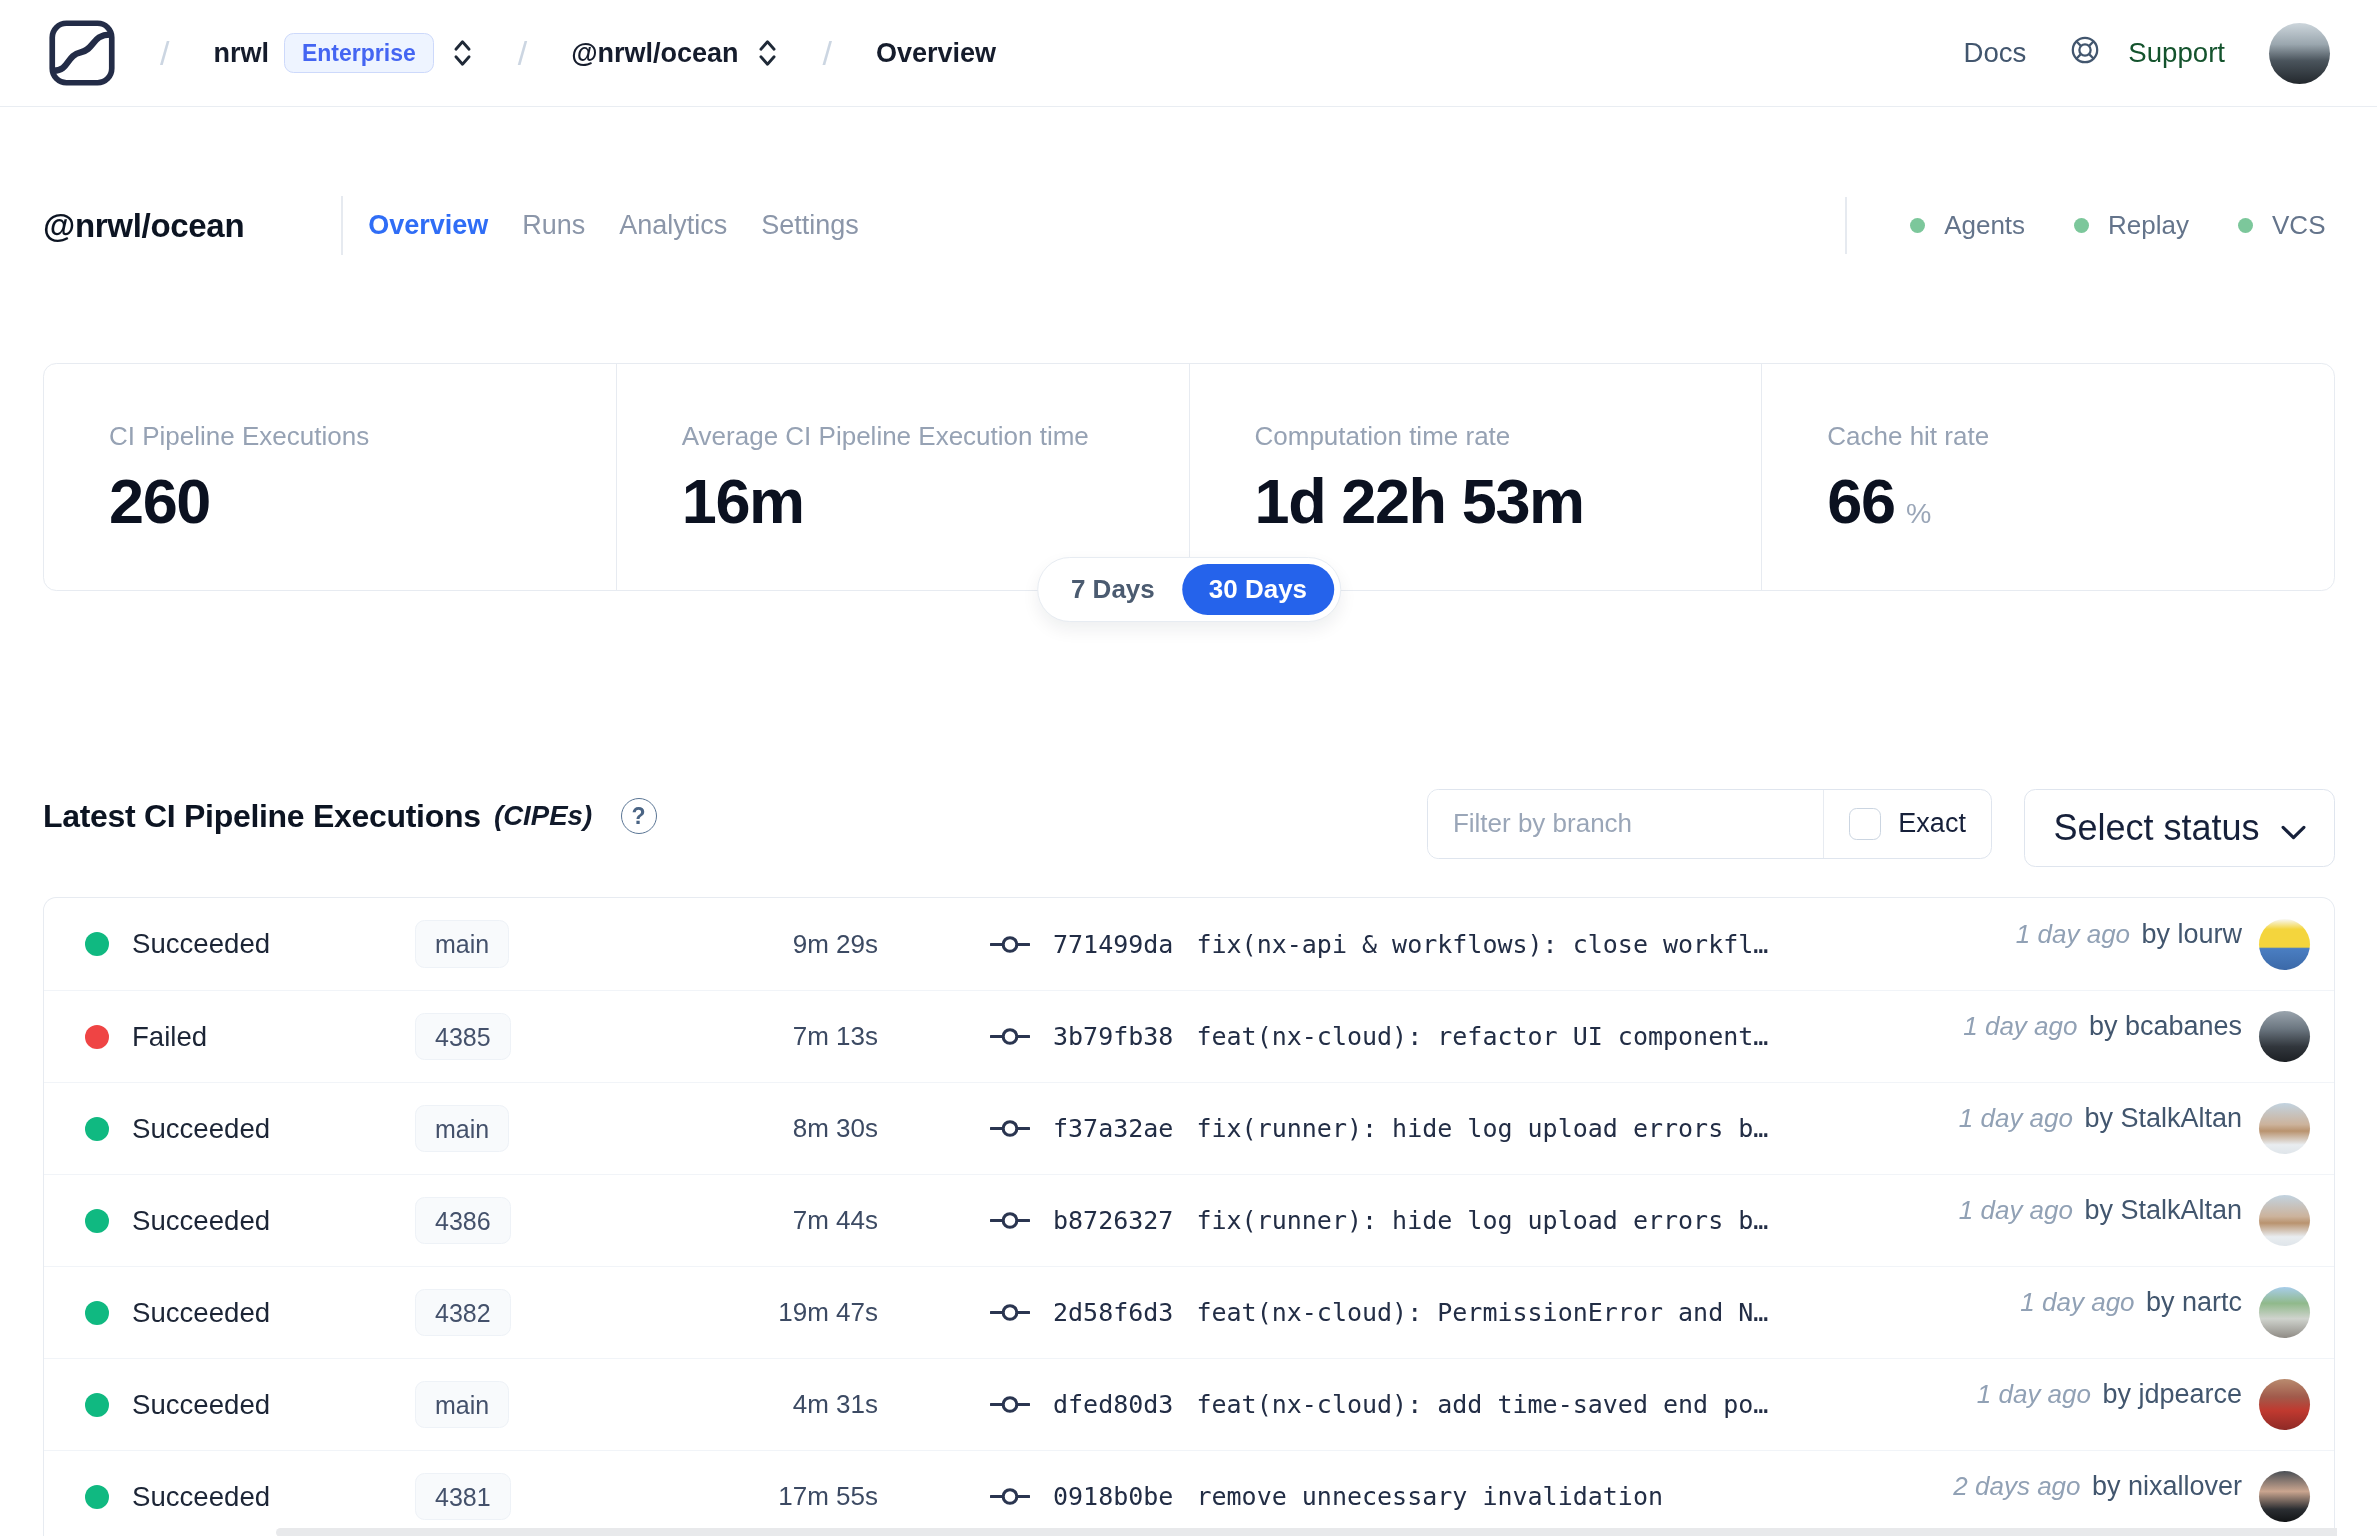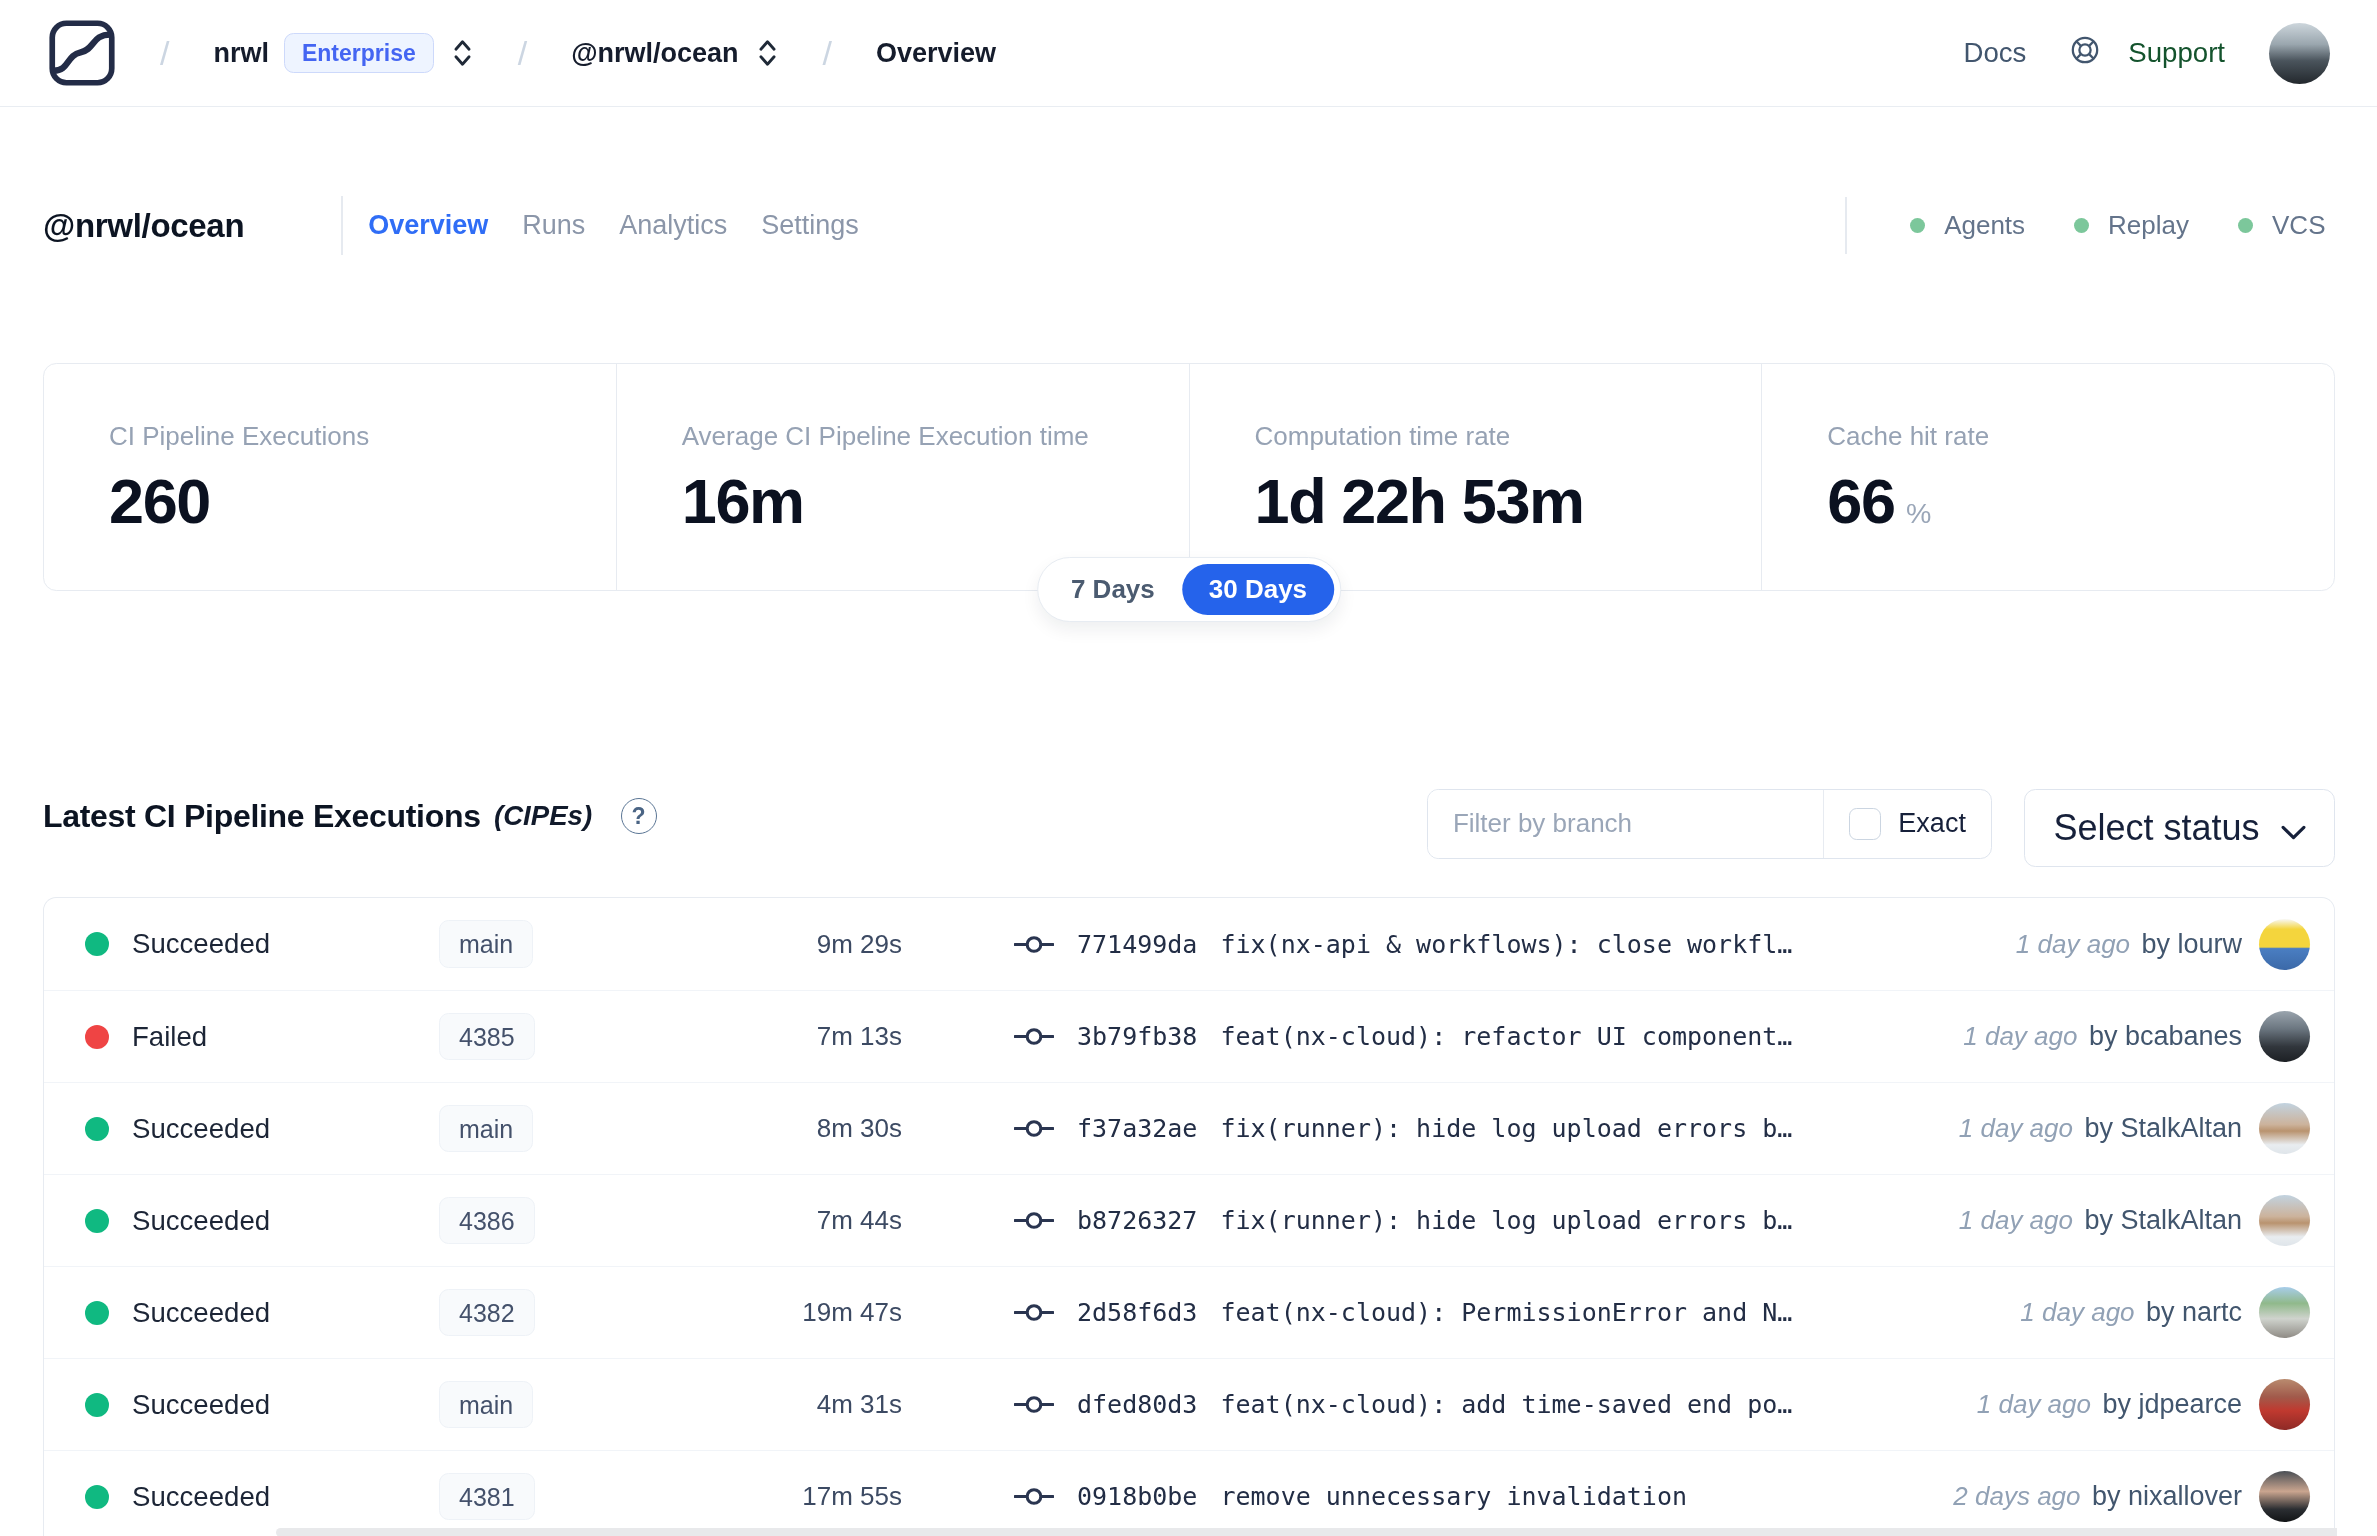--- a/index.html
+++ b/index.html
@@ -76,29 +76,29 @@
                    height:78px; padding:0 28.5px; font-size:36px; font-weight:500; color:#16203a; background:#fff; }
 
   
   .table-card { margin:46px 43px 0; border:1.9px solid #e7ebf1; border-bottom:none;
                 border-radius:13.3px 13.3px 0 0; background:#fff; overflow:hidden; }
   .row { height:92px; display:flex; align-items:center; }
   .row + .row { border-top:1.9px solid #f1f4f8; }
   .col-status { flex:0 0 371px; display:flex; align-items:center; gap:23px; padding-left:41px; }
   .dot { width:24px; height:24px; border-radius:50%; flex:none; }
   .status-label { font-size:27.6px; font-weight:500; color:#1c2536; }
-  .col-branch { flex:0 0 278px;margin-left:24px; }
+  .col-branch { flex:0 0 278px; }
   .branch-badge { display:inline-block; background:#f8fafc; border:1.9px solid #eef2f7; border-radius:9.5px;
                   padding:7.6px 19px; font-size:25px; color:#44516b; line-height:1.2; }
   .col-duration { flex:0 0 185px; text-align:right; font-size:26px; color:#3c4a63; }
   .col-commit { display:flex; align-items:center; gap:23px; margin-left:112px; flex:1; min-width:0;
                 font-family:"DejaVu Sans Mono", monospace; font-size:25px; color:#222d45;
                 white-space:nowrap; overflow:hidden; }
   .commit-icon { display:flex; align-items:center; flex:none; }
-  .col-meta { margin-left:auto; display:flex; align-items:center; padding-right:24px; flex:none; white-space:nowrap; }
+  .col-meta { margin-left:auto; display:flex; align-items:flex-start; padding-right:24px; flex:none; white-space:nowrap; }
   .time-ago { font-style:italic; color:#91a1b5; font-size:26px; }
   .author { color:#42566e; font-size:27px; font-weight:500; margin-left:11.4px; }
   .row-avatar { width:51px; height:51px; margin-left:17px; }
 
   .hscroll { position:absolute; left:276px; right:41px; bottom:0; height:8.6px; background:#e8e9eb;
              border-radius:5.7px 0 0 5.7px; }
 </style>
 </head>
 <body>
 

